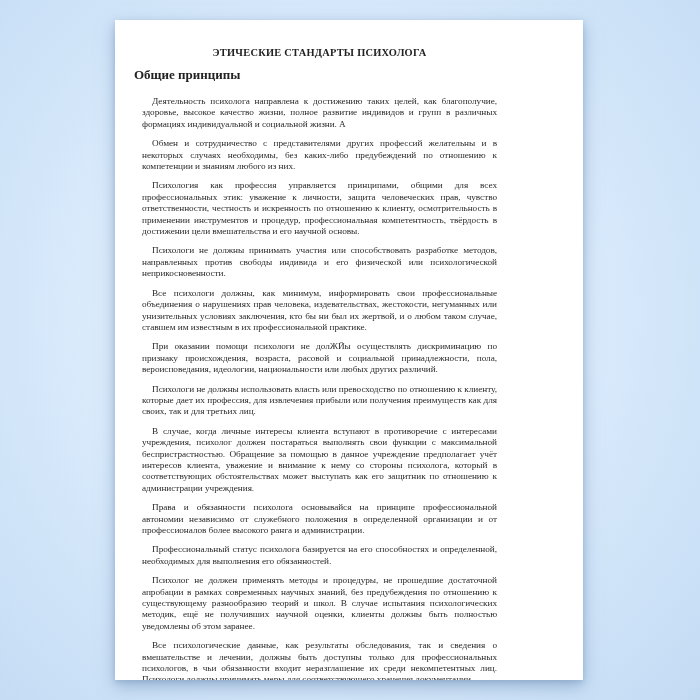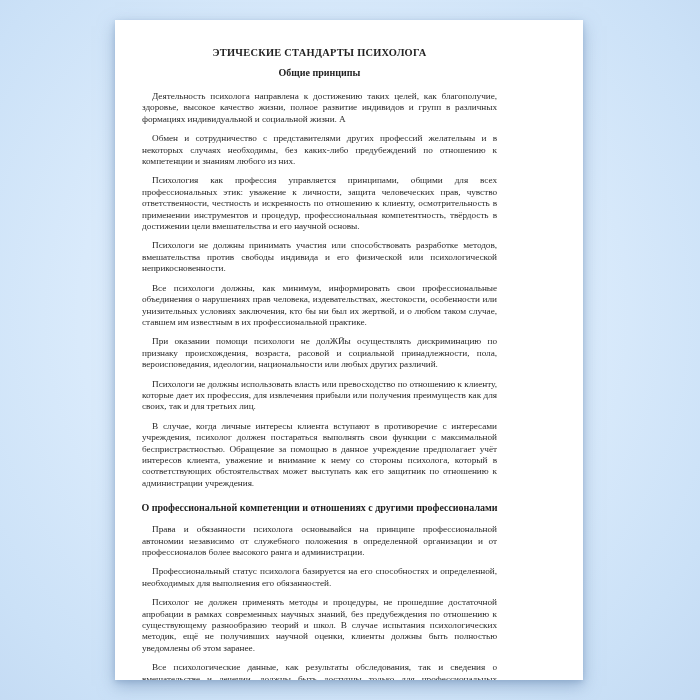--- a/index.html
+++ b/index.html
@@ -38,23 +38,23 @@
   .doc-title {
     margin: 0 0 9px 0;
     font-size: 10.4px;
     font-weight: bold;
     text-align: center;
     letter-spacing: 0.25px;
     color: #222222;
   }
   .sec-heading {
     margin: 0 0 13px 0;
-    font-size: 10px;
+    font-size: 13px;
     font-weight: bold;
-    text-align: center;
+    text-align: left;
     color: #222222;
   }
   .sec-heading.second {
     margin: 13px 0 11px 0;
   }
   .content p {
     margin: 8px;
     font-size: 9.25px;
     line-height: 11.4px;
     text-align: justify;
@@ -70,27 +70,26 @@
   <div class="page">
     <div class="content">
 
       <h1 class="doc-title">ЭТИЧЕСКИЕ СТАНДАРТЫ ПСИХОЛОГА</h1>
 
       <h2 class="sec-heading">Общие принципы</h2>
 
       <p>Деятельность психолога направлена к достижению таких целей, как благополучие, здоровье, высокое качество жизни, полное развитие индивидов и групп в различных формациях индивидуальной и социальной жизни. А</p>
       <p>Обмен и сотрудничество с представителями других профессий желательны и в некоторых случаях необходимы, без каких-либо предубеждений по отношению к компетенции и знаниям любого из них.</p>
       <p>Психология как профессия управляется принципами, общими для всех профессиональных этик: уважение к личности, защита человеческих прав, чувство ответственности, честность и искренность по отношению к клиенту, осмотрительность в применении инструментов и процедур, профессиональная компетентность, твёрдость в достижении цели вмешательства и его научной основы.</p>
-      <p>Психологи не должны принимать участия или способствовать разработке методов, вмешательства против свободы индивида и его физической или психологической неприкосновенности.</p>
-      <p>Все психологи должны, как минимум, информировать свои профессиональные объединения о нарушениях прав человека, издевательствах, жестокости, особенности или унизительных условиях заключения, кто бы ни был их жертвой, и о любом таком случае, ставшем им известным в их профессиональной практике.</p>
+      <p>Психологи не должны принимать участия или способствовать разработке методов, направленных против свободы индивида и его физической или психологической неприкосновенности.</p>
+      <p>Все психологи должны, как минимум, информировать свои профессиональные объединения о нарушениях прав человека, издевательствах, жестокости, негуманных или унизительных условиях заключения, кто бы ни был их жертвой, и о любом таком случае, ставшем им известным в их профессиональной практике.</p>
       <p>При оказании помощи психологи не долЖЙы осуществлять дискриминацию по признаку происхождения, возраста, расовой и социальной принадлежности, пола, вероисповедания, идеологии, национальности или любых других различий.</p>
       <p>Психологи не должны использовать власть или превосходство по отношению к клиенту, которые дает их профессия, для извлечения прибыли или получения преимуществ как для своих, так и для третьих лиц.</p>
       <p>В случае, когда личные интересы клиента вступают в противоречие с интересами учреждения, психолог должен постараться выполнять свои функции с максимальной беспристрастностью. Обращение за помощью в данное учреждение предполагает учёт интересов клиента, уважение и внимание к нему со стороны психолога, который в соответствующих обстоятельствах может выступать как его защитник по отношению к администрации учреждения.</p>
 
-      <h2 class="sec-heading second">О профессиональной компетенции и отношениях с другими профессионалами</h2>
 
       <p>Права и обязанности психолога основывайся на принципе профессиональной автономии независимо от служебного положения в определенной организации и от профессионалов более высокого ранга и администрации.</p>
       <p>Профессиональный статус психолога базируется на его способностях и определенной, необходимых для выполнения его обязанностей.</p>
       <p>Психолог не должен применять методы и процедуры, не прошедшие достаточной апробации в рамках современных научных знаний, без предубеждения по отношению к существующему разнообразию теорий и школ. В случае испытания психологических методик, ещё не получивших научной оценки, клиенты должны быть полностью уведомлены об этом заранее.</p>
       <p>Все психологические данные, как результаты обследования, так и сведения о вмешательстве и лечении, должны быть доступны только для профессиональных психологов, в чьи обязанности входит неразглашение их среди некомпетентных лиц. Психологи должны принимать меры для соответствующего хранения документации.</p>
 
     </div>
   </div>
 </div>
 

